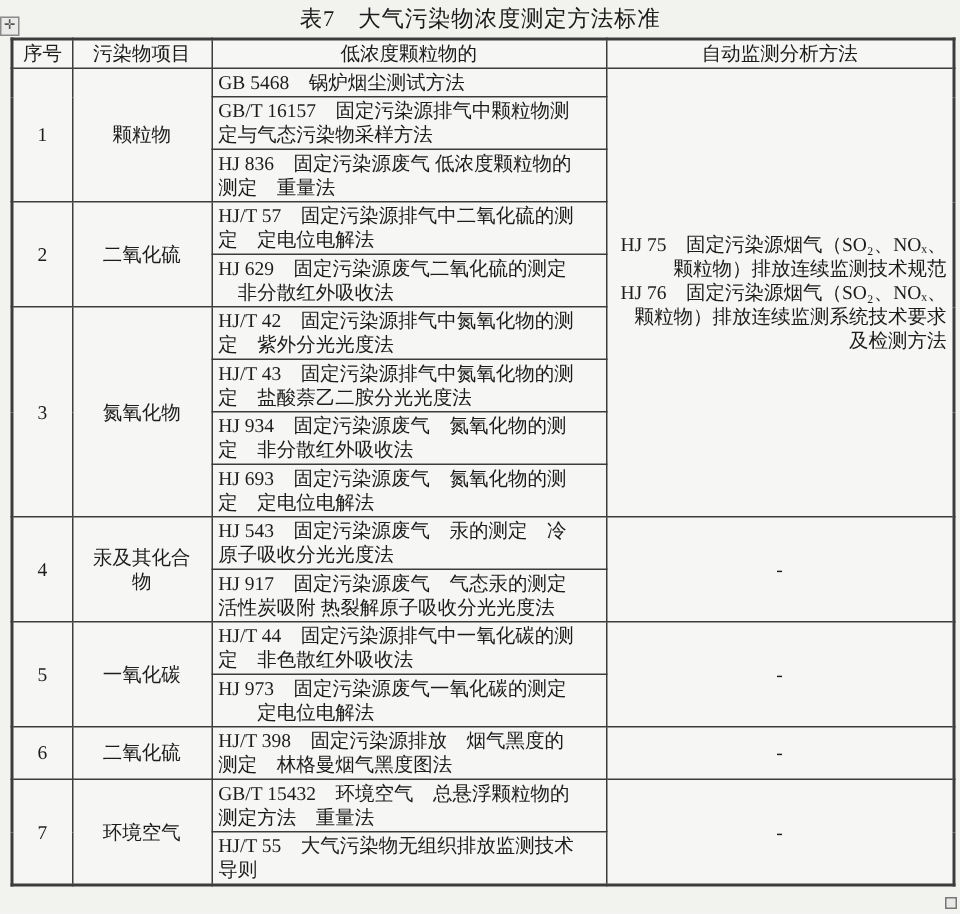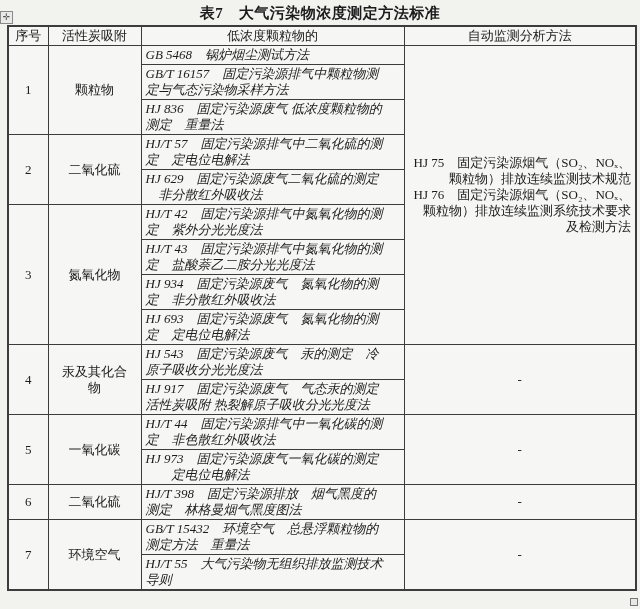--- a/index.html
+++ b/index.html
@@ -6,21 +6,21 @@
   body{
     width:640px;height:609px;
     background:#f2f2ef;
     font-family:"Liberation Serif","DejaVu Serif",serif;
     color:#1c1c1c;
     position:relative;
     overflow:hidden;
   }
   .page-title{
     text-align:center;
-    font-weight:bold;
+    font-weight:normal;
     font-size:15px;
     line-height:18px;
     padding:4px 0 3px 0;
     letter-spacing:0.5px;
   }
   table.std{
     border-collapse:collapse;
     table-layout:fixed;
     width:628px;
     margin-left:7px;
@@ -31,21 +31,21 @@
     border:1px solid #3c3c3c;
     font-size:13px;
     line-height:16px;
     font-weight:normal;
     padding:1px 4px;
     vertical-align:middle;
     overflow:hidden;
   }
   th.hdr{ text-align:center; line-height:18px;margin-left:24px; }
   td.center{ text-align:center; white-space:pre-wrap; }
-  td.method{ text-align:left; white-space:pre-wrap; padding-left:5px; padding-right:2px;font-style:italic; }
+  td.method{ text-align:left; white-space:pre-wrap; padding-left:5px; padding-right:2px; }
   td.auto-merged{ text-align:right; white-space:pre-wrap; padding-left:5px; padding-right:2px; vertical-align:middle; }
   td.auto-dash{ text-align:center; }
   .move-handle{
     position:absolute; left:0px; top:11px;
     width:11px; height:11px;
     border:1px solid #8a8a8a;
     background:#eaeae8;
     font-size:9px; line-height:11px;
     text-align:center; color:#555;
     font-family:"DejaVu Sans",sans-serif;
@@ -68,21 +68,21 @@
   <colgroup>
     <col style="width:40px">
     <col style="width:93px">
     <col style="width:263px">
     <col style="width:232px">
   </colgroup>
 
   <tbody>
       <tr>
     <th class="hdr">序号</th>
-    <th class="hdr">活性炭吸附</th>
+    <th class="hdr">污染物项目</th>
     <th class="hdr">低浓度颗粒物的</th>
     <th class="hdr">自动监测分析方法</th>
   </tr>
 
   <tr>
     <td class="center" rowspan="3">1</td>
     <td class="center" rowspan="3">颗粒物</td>
     <td class="method">GB 5468　锅炉烟尘测试方法</td>
     <td class="auto-merged" rowspan="9">HJ 75　固定污染源烟气（SO₂、NOₓ、
 颗粒物）排放连续监测技术规范

